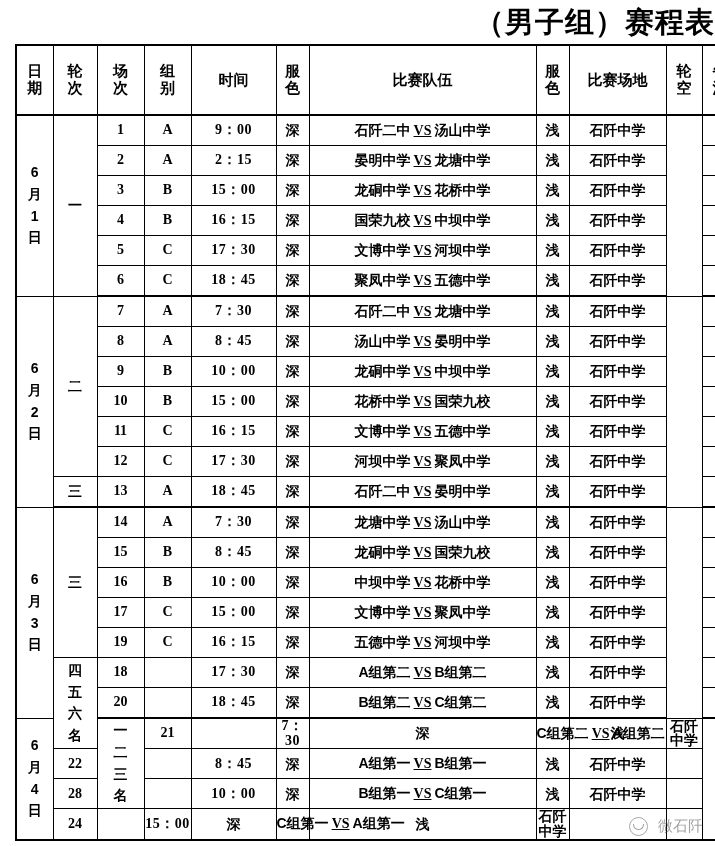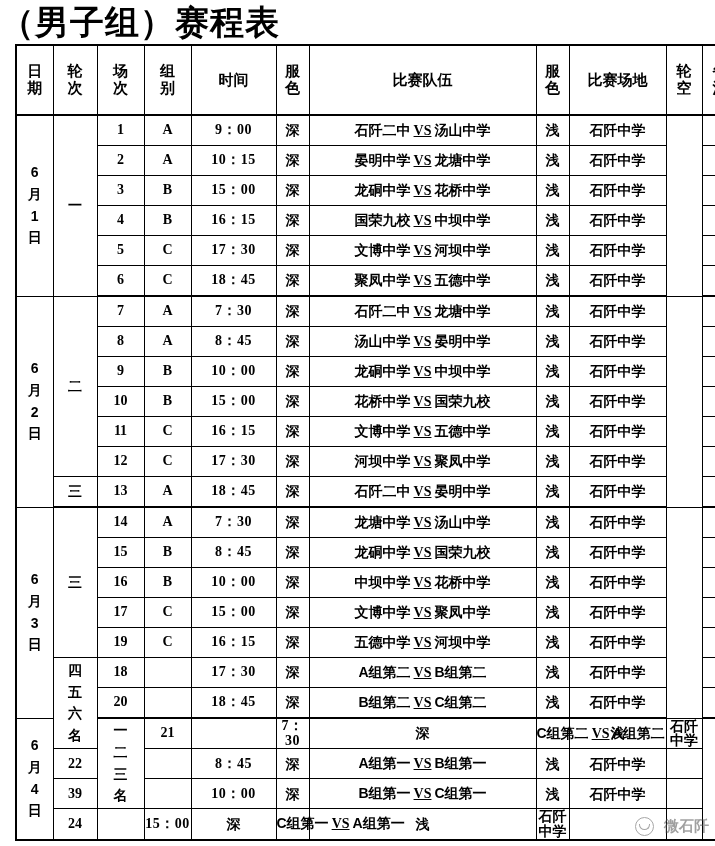--- a/index.html
+++ b/index.html
@@ -10,23 +10,23 @@
   body {
     width: 715px;
     height: 846px;
     font-family: "Liberation Serif", "DejaVu Serif", serif;
     color: #000000;
     position: relative;
     overflow: hidden;
   }
 
   #page-title {
-    text-align: left;
+    text-align: right;
     font-family: "Liberation Sans", "DejaVu Sans", sans-serif;
-    font-size: 34px;
+    font-size: 29px;
     font-weight: 700;
     letter-spacing: 1px;
     line-height: 44px;
     height: 44px;
     margin: 0;
     padding: 0;
     white-space: nowrap;
   }
 
   #schedule-wrap {
@@ -109,28 +109,27 @@
   }
 
   tr.row td { height: 29px; }
 
   
   tr.block-end td { border-bottom: 2px solid #000; }
 
   
   #watermark {
     position: absolute;
-    right: 6px;
+    right: 12px;
     bottom: 10px;
     display: flex;
     align-items: center;
     gap: 10px;
     opacity: 0.52;
     pointer-events: none;
-    font-weight: bold;
   }
   #watermark .wm-logo {
     width: 17px;
     height: 17px;
     border: 1.4px solid #555;
     border-radius: 50%;
     position: relative;
     flex: 0 0 auto;
   }
   #watermark .wm-logo::after {
@@ -229,21 +228,21 @@
           <td class="color-cell">深</td>
           <td class="teams-cell"><span>石阡二中</span><span class="vs">VS</span><span>汤山中学</span></td>
           <td class="color-cell">浅</td>
           <td class="venue-cell">石阡中学</td>
           <td class="bye-cell" rowspan="6"></td>
           <td class="note-cell"></td>
         </tr>
         <tr class="row">
           <td class="num-cell">2</td>
           <td class="group-cell">A</td>
-          <td class="time-cell">10：15</td>
+          <td class="time-cell">2：15</td>
           <td class="color-cell">深</td>
           <td class="teams-cell"><span>晏明中学</span><span class="vs">VS</span><span>龙塘中学</span></td>
           <td class="color-cell">浅</td>
           <td class="venue-cell">石阡中学</td>
           <td class="note-cell"></td>
         </tr>
         <tr class="row">
           <td class="num-cell">3</td>
           <td class="group-cell">B</td>
           <td class="time-cell">15：00</td>
@@ -473,21 +472,21 @@
           <td class="num-cell">22</td>
           <td class="group-cell"></td>
           <td class="time-cell">8：45</td>
           <td class="color-cell">深</td>
           <td class="teams-cell"><span>A组第一</span><span class="vs">VS</span><span>B组第一</span></td>
           <td class="color-cell">浅</td>
           <td class="venue-cell">石阡中学</td>
           <td class="note-cell"></td>
         </tr>
         <tr class="row">
-          <td class="num-cell">39</td>
+          <td class="num-cell">28</td>
           <td class="group-cell"></td>
           <td class="time-cell">10：00</td>
           <td class="color-cell">深</td>
           <td class="teams-cell"><span>B组第一</span><span class="vs">VS</span><span>C组第一</span></td>
           <td class="color-cell">浅</td>
           <td class="venue-cell">石阡中学</td>
           <td class="note-cell"></td>
         </tr>
         <tr class="row block-end">
           <td class="num-cell">24</td>

